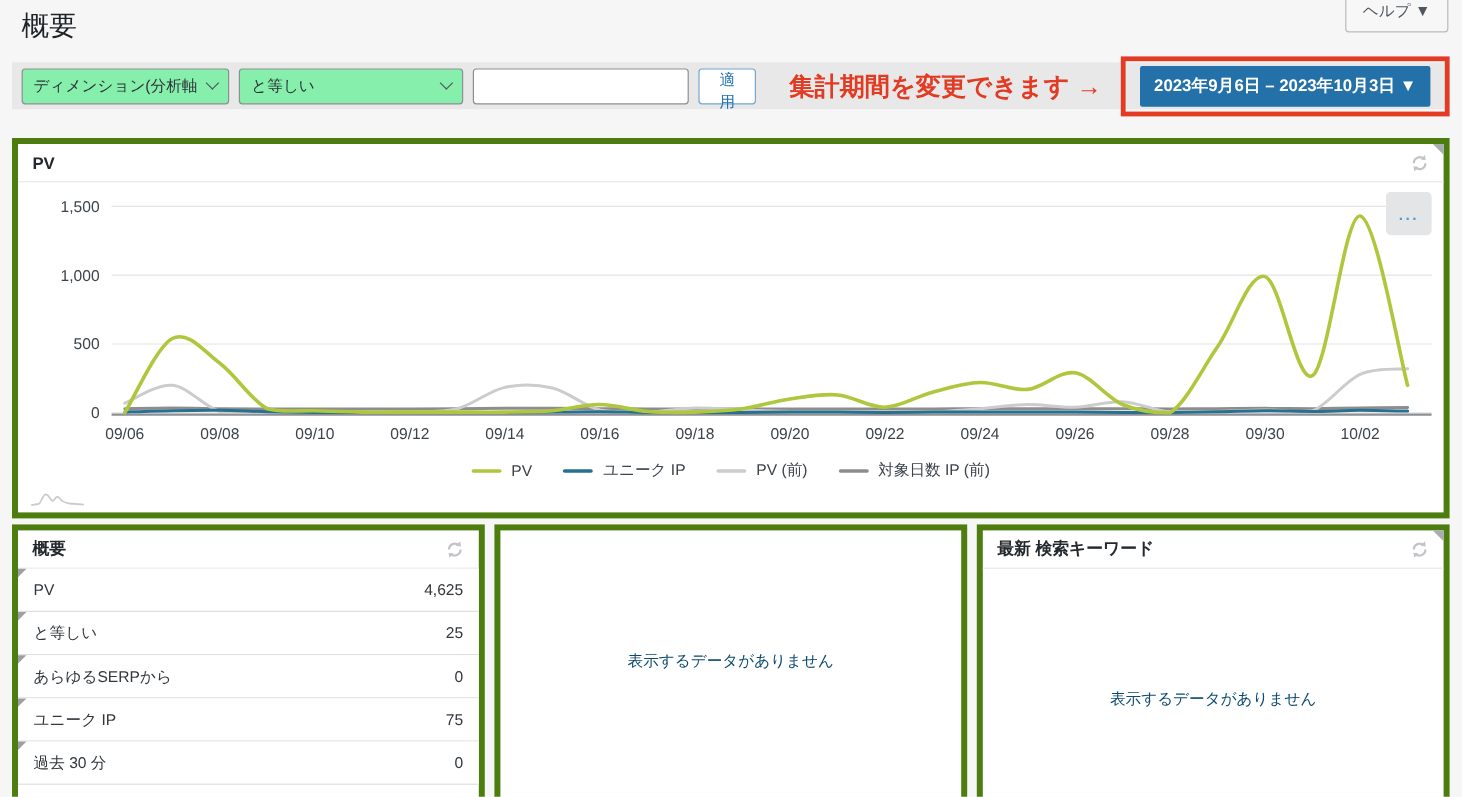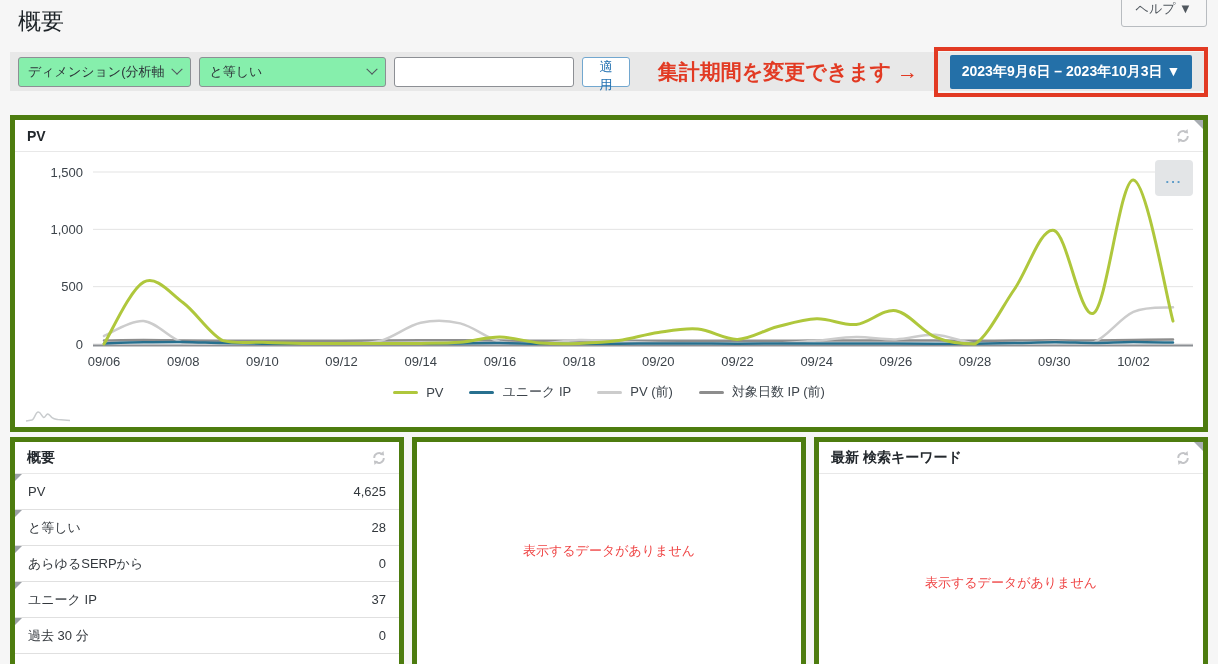--- a/index.html
+++ b/index.html
@@ -73,21 +73,21 @@
   .sparkline{position:absolute;left:10px;bottom:3px;}
   
   .bottom-row{position:absolute;top:437px;left:10px;right:10px;display:flex;gap:8px;}
   .b-panel{flex:1;height:520px;}
   .s-row{
     height:35px;display:flex;align-items:center;justify-content:space-between;padding:0 13px;
     border-bottom:1px solid #e0e0e0;position:relative;font-size:13px;color:#32373c;background:#fff;
   }
   .fold-tl{position:absolute;left:0;top:0;width:0;height:0;
     border-top:7px solid #9ba0a5;border-right:7px solid transparent;}
-  .empty{padding-top:100px;text-align:center;color:#ef4444;font-size:13px;}
+  .empty{padding-top:100px;text-align:center;color:#0c4a6e;font-size:13px;}
 </style>
 </head>
 <body>
 
 <h1 class="page-title">概要</h1>
 
 <button class="help-btn">
   <span>ヘルプ ▼</span>
 </button>
 
@@ -185,31 +185,31 @@
     </div>
     <div id="summary-rows">
         <div class="s-row">
           <span class="fold-tl"></span>
           <span>PV</span>
           <span>4,625</span>
         </div>
         <div class="s-row">
           <span class="fold-tl"></span>
           <span>と等しい</span>
-          <span>28</span>
+          <span>25</span>
         </div>
         <div class="s-row">
           <span class="fold-tl"></span>
           <span>あらゆるSERPから</span>
           <span>0</span>
         </div>
         <div class="s-row">
           <span class="fold-tl"></span>
           <span>ユニーク IP</span>
-          <span>37</span>
+          <span>75</span>
         </div>
         <div class="s-row">
           <span class="fold-tl"></span>
           <span>過去 30 分</span>
           <span>0</span>
         </div>
       </div>
   </div>
 
   <div class="panel b-panel">

